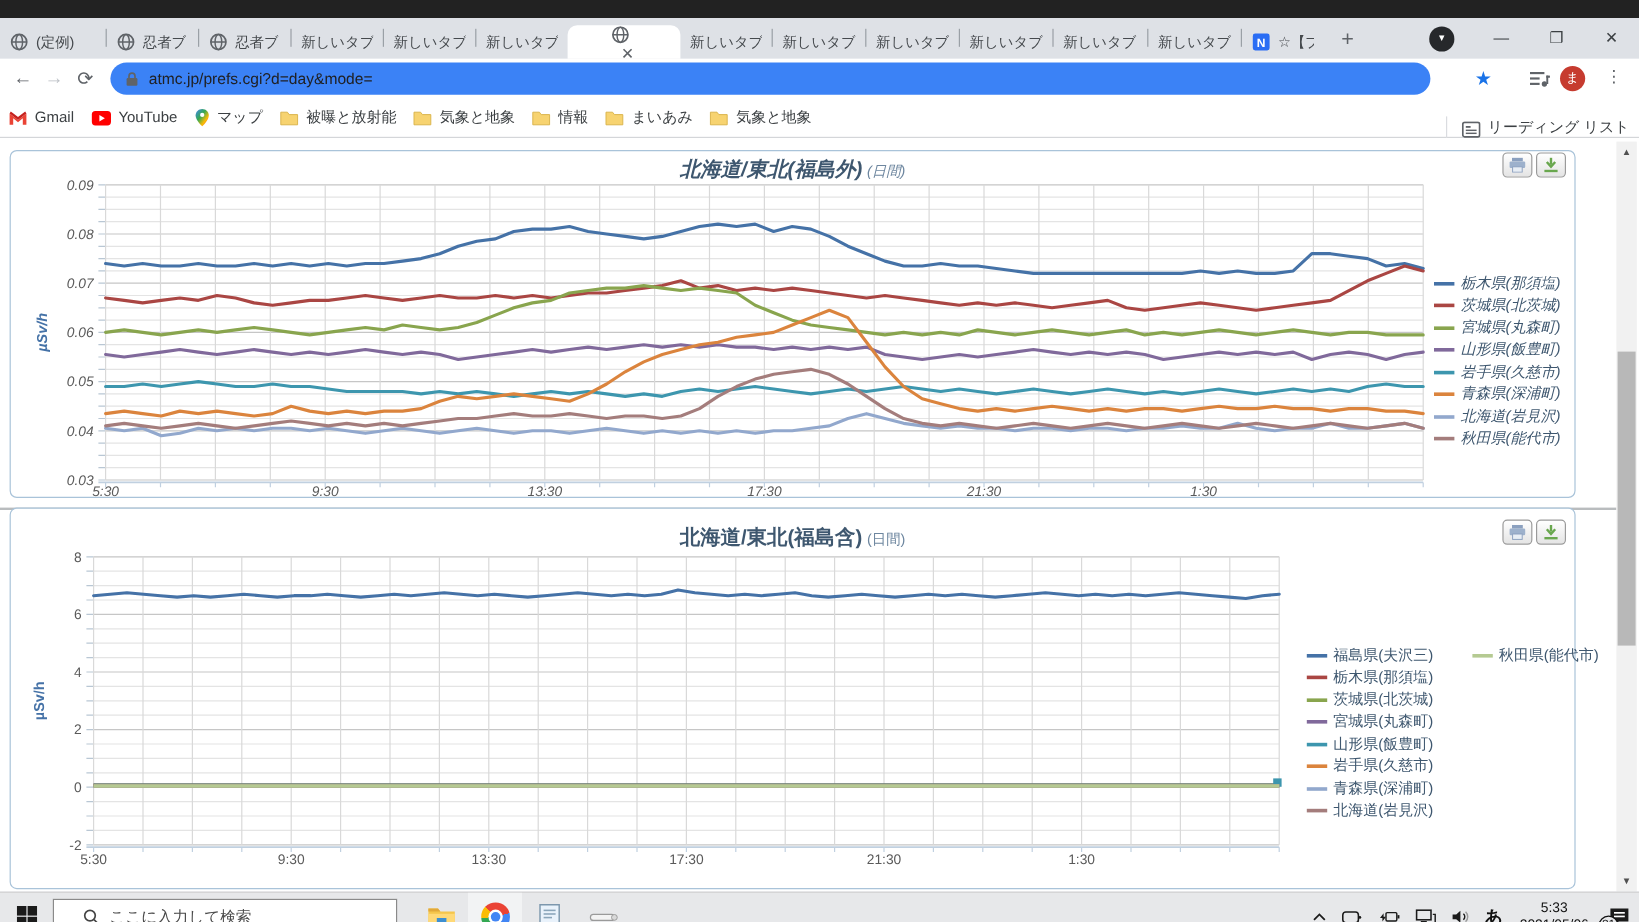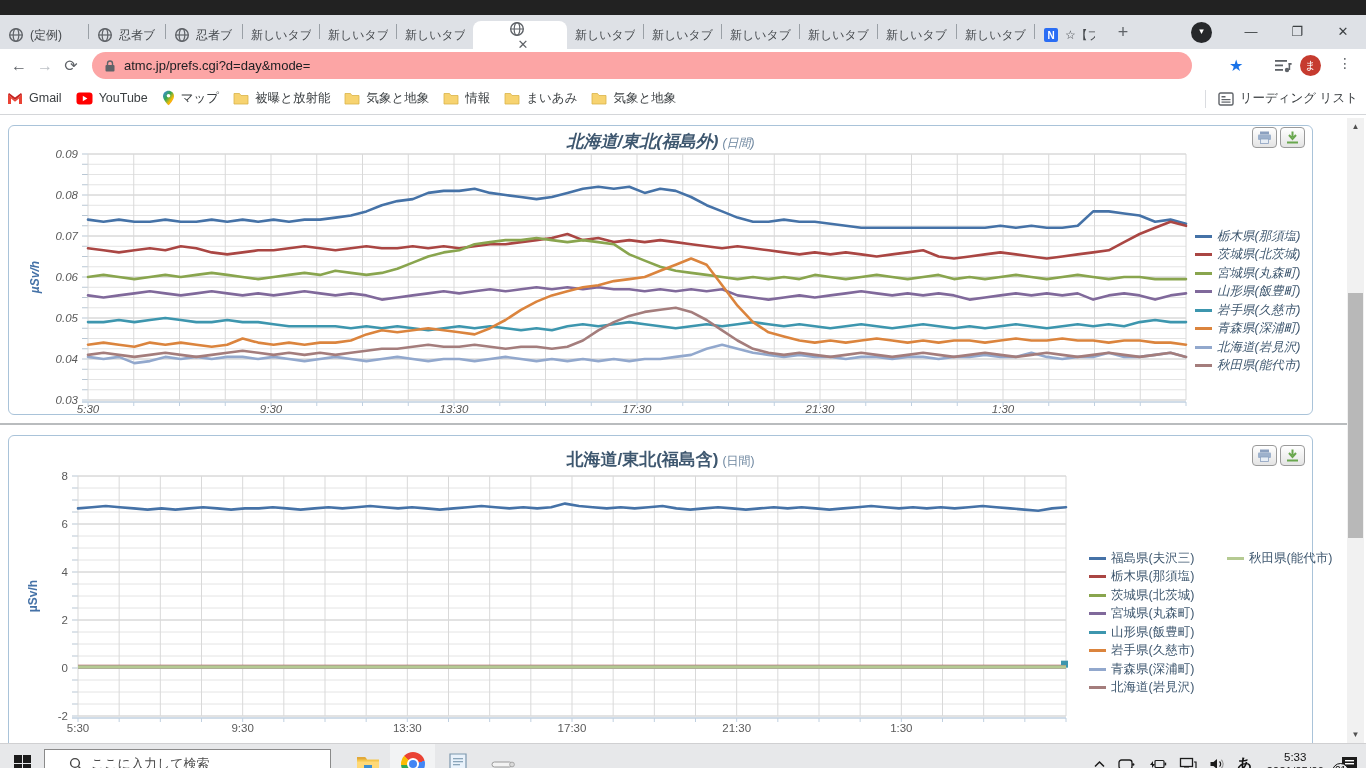--- a/index.html
+++ b/index.html
@@ -16,40 +16,40 @@
   .tab .close { margin-left:6px; font-size:13px; color:#5f6368; flex:none; }
   #newtab-btn { width:28px; height:28px; margin:0 0 2px 6px; font-size:18px; color:#5f6368; text-align:center; line-height:26px; flex:none; }
   #tab-search { position:absolute; right:154px; top:7px; width:21px; height:21px; border-radius:50%; background:#26282b; color:#fff; text-align:center; line-height:19px; font-size:10px; }
   .wctl { position:absolute; top:0; width:46px; height:33px; text-align:center; line-height:33px; font-size:13px; color:#3c4043; }
   #wc-min { right:92px; } #wc-max { right:46px; } #wc-close { right:0; }
 
   
   #toolbar { position:absolute; left:0; top:34px; width:1366px; height:33px; background:#fff; display:flex; align-items:center; }
   .navbtn { width:26px; text-align:center; font-size:16px; color:#5f6368; flex:none; }
   .navbtn.disabled { color:#bdc1c6; }
-  #omnibox { margin-left:8px; width:1100px; height:27px; background:#fca5a5; border-radius:14px; display:flex; align-items:center; padding:12px 12px; }
+  #omnibox { margin-left:8px; width:1100px; height:27px; background:#3b82f6; border-radius:14px; display:flex; align-items:center; padding:12px 12px; }
   #omni-url { font-size:13px; color:#202124; margin-left:8px; }
   #star-icon { position:absolute; left:1229px; color:#1a73e8; font-size:16px; }
   #media-icon { position:absolute; left:1274px; top:9px; }
   #avatar { position:absolute; left:1300px; top:6px; width:21px; height:21px; border-radius:50%; background:#c63b2f; color:#fff; font-size:11px; text-align:center; line-height:21px; }
   #kebab { position:absolute; left:1338px; top:6px; color:#5f6368; font-size:14px; letter-spacing:0; width:14px; text-align:center; }
 
   
   #bookmarksbar { position:absolute; left:0; top:67px; width:1366px; height:33px; background:#fff; border-bottom:1px solid #d4d6d9; display:flex; align-items:center; padding-left:7px; }
   .bm { display:flex; align-items:center; margin-right:14px; font-size:12.5px; color:#3c4043; flex:none; }
   .bm svg, .bm .bicon { margin-right:6px; }
-  #readinglist { position:absolute; right:8px; top:0; height:33px; display:flex; align-items:center; font-size:12.5px; color:#3c4043; }
+  #readinglist { position:absolute; right:8px; top:0; height:33px; display:flex; align-items:flex-end; font-size:12.5px; color:#3c4043; }
   #rl-divider { width:1px; height:18px; background:#dadce0; margin-right:12px; }
   #rl-icon { margin-right:6px; }
 
   
   #content { position:absolute; left:0; top:100px; width:1366px; height:628px; background:#fff; }
   .chart-box { position:absolute; left:8px; width:1305px; background:#fff; border:1px solid #a9c3d9; border-radius:6px; }
   #chartbox1 { top:10px; height:290px;font-style:italic; }
-  #chartbox2 { top:320px; height:318px; }
+  #chartbox2 { top:308px; height:318px; }
   .chart-title { position:absolute; left:0; width:100%; text-align:center; font-size:17px; font-weight:bold; color:#3E576F; }
   .chart-title .sub { font-size:12px; font-weight:normal; color:#6D869F; margin-left:4px; }
   .cbtn { position:absolute; width:25px; height:21px; border:1px solid #9a9a9a; border-radius:4px; background:linear-gradient(#ffffff,#e4e4e4); display:flex; align-items:center; justify-content:center; }
   .legend { position:absolute; }
   .lrow { height:18.5px; display:flex; align-items:center; }
   .lswatch { width:17px; height:3px; margin-right:5px; flex:none; }
   .llbl { font-size:12.5px; color:#3E576F; white-space:nowrap; }
   #page-divider { position:absolute; left:0; top:308px; width:1347px; height:2px; background:#b9bcbe; }
 
   

